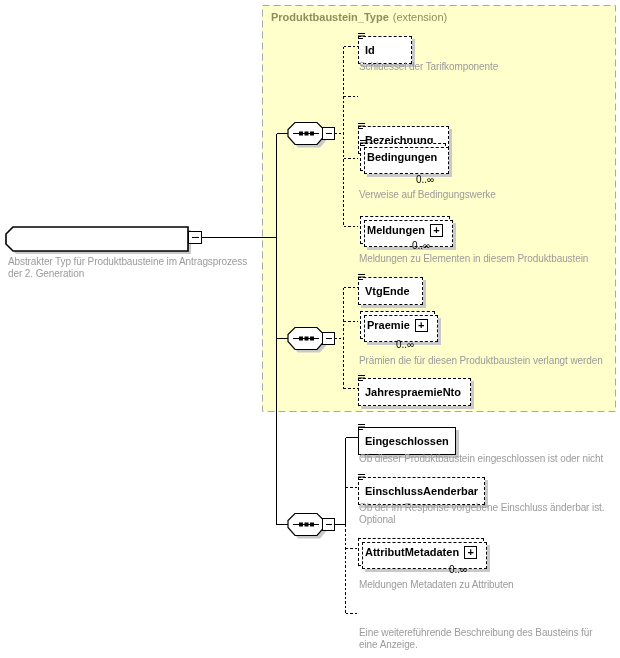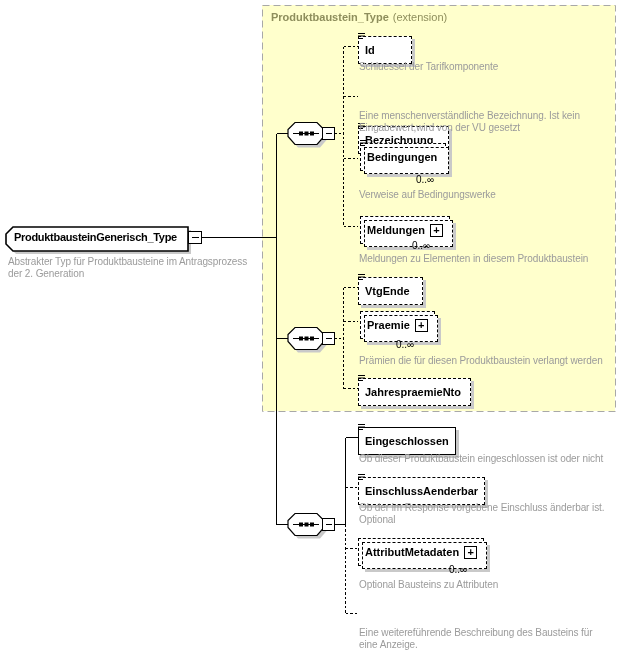--- a/index.html
+++ b/index.html
@@ -128,40 +128,37 @@
       <rect x="310" y="522.5" width="4" height="4" fill="#000"></rect>
       <rect x="322.5" y="518.5" width="12" height="12" fill="#fff" stroke="#000"></rect>
       <path d="M325.5 524.5 H331.5" stroke="#000" shape-rendering="crispEdges"></path>
     </g>
   </svg>
 
   <div class="ext-title">
     <span class="t">Produktbaustein_Type</span><span class="s">(extension)</span>
   </div>
 
-  <div class="root-label">ProduktbausteinGenerisch_Type</div>
   <div class="desc" style="left:8px;top:256px;">Abstrakter Typ für Produktbausteine im Antragsprozess
 der 2. Generation</div>
 
   <div class="ebox" style="left:358px;top:36px;min-width:54px;">
     <span class="tc-icon"><svg width="9" height="9">
           <path d="M1 1.5h7M1 4h7M1 6.5h5" stroke="#000"></path>
         </svg></span>
     <span>Id</span>
   </div>
   <div class="desc" style="left:359px;top:61px;">Schluessel der Tarifkomponente</div>
 
   <div class="ebox" style="left:358px;top:86px;min-width:91px;margin-top:40px;">
     <span class="tc-icon"><svg width="9" height="9">
           <path d="M1 1.5h7M1 4h7M1 6.5h5" stroke="#000"></path>
         </svg></span>
     <span>Bezeichnung</span>
   </div>
-  <div class="desc" style="left:359px;top:110px;">Eine menschenverständliche Bezeichnung. Ist kein
-Eingabewert,wird von der VU gesetzt</div>
 
   <div class="ebox multi" style="left:360px;top:143px;min-width:86px;">
     <span class="tc-icon"><svg width="9" height="9">
           <path d="M1 1.5h7M1 4h7M1 6.5h5" stroke="#000"></path>
         </svg></span>
     <span>Bedingungen</span>
   </div>
   <div class="occ" style="left:416px;top:174px;">0..∞</div>
   <div class="desc" style="left:359px;top:189px;">Verweise auf Bedingungswerke</div>
 
@@ -208,18 +205,18 @@
     <span>EinschlussAenderbar</span>
   </div>
   <div class="desc" style="left:359px;top:502px;">Ob der im Response vorgebene Einschluss änderbar ist.
 Optional</div>
 
   <div class="ebox multi" style="left:358px;top:538px;">
     <span>AttributMetadaten</span>
     <span class="plus-icon">+</span>
   </div>
   <div class="occ" style="left:449px;top:564px;">0..∞</div>
-  <div class="desc" style="left:359px;top:579px;">Optional Bausteins zu Attributen</div>
+  <div class="desc" style="left:359px;top:579px;">Meldungen Metadaten zu Attributen</div>
 
   <div class="desc" style="left:359px;top:627px;">Eine weitereführende Beschreibung des Bausteins für
 eine Anzeige.</div>
 
 </div>
 
 </body></html>

